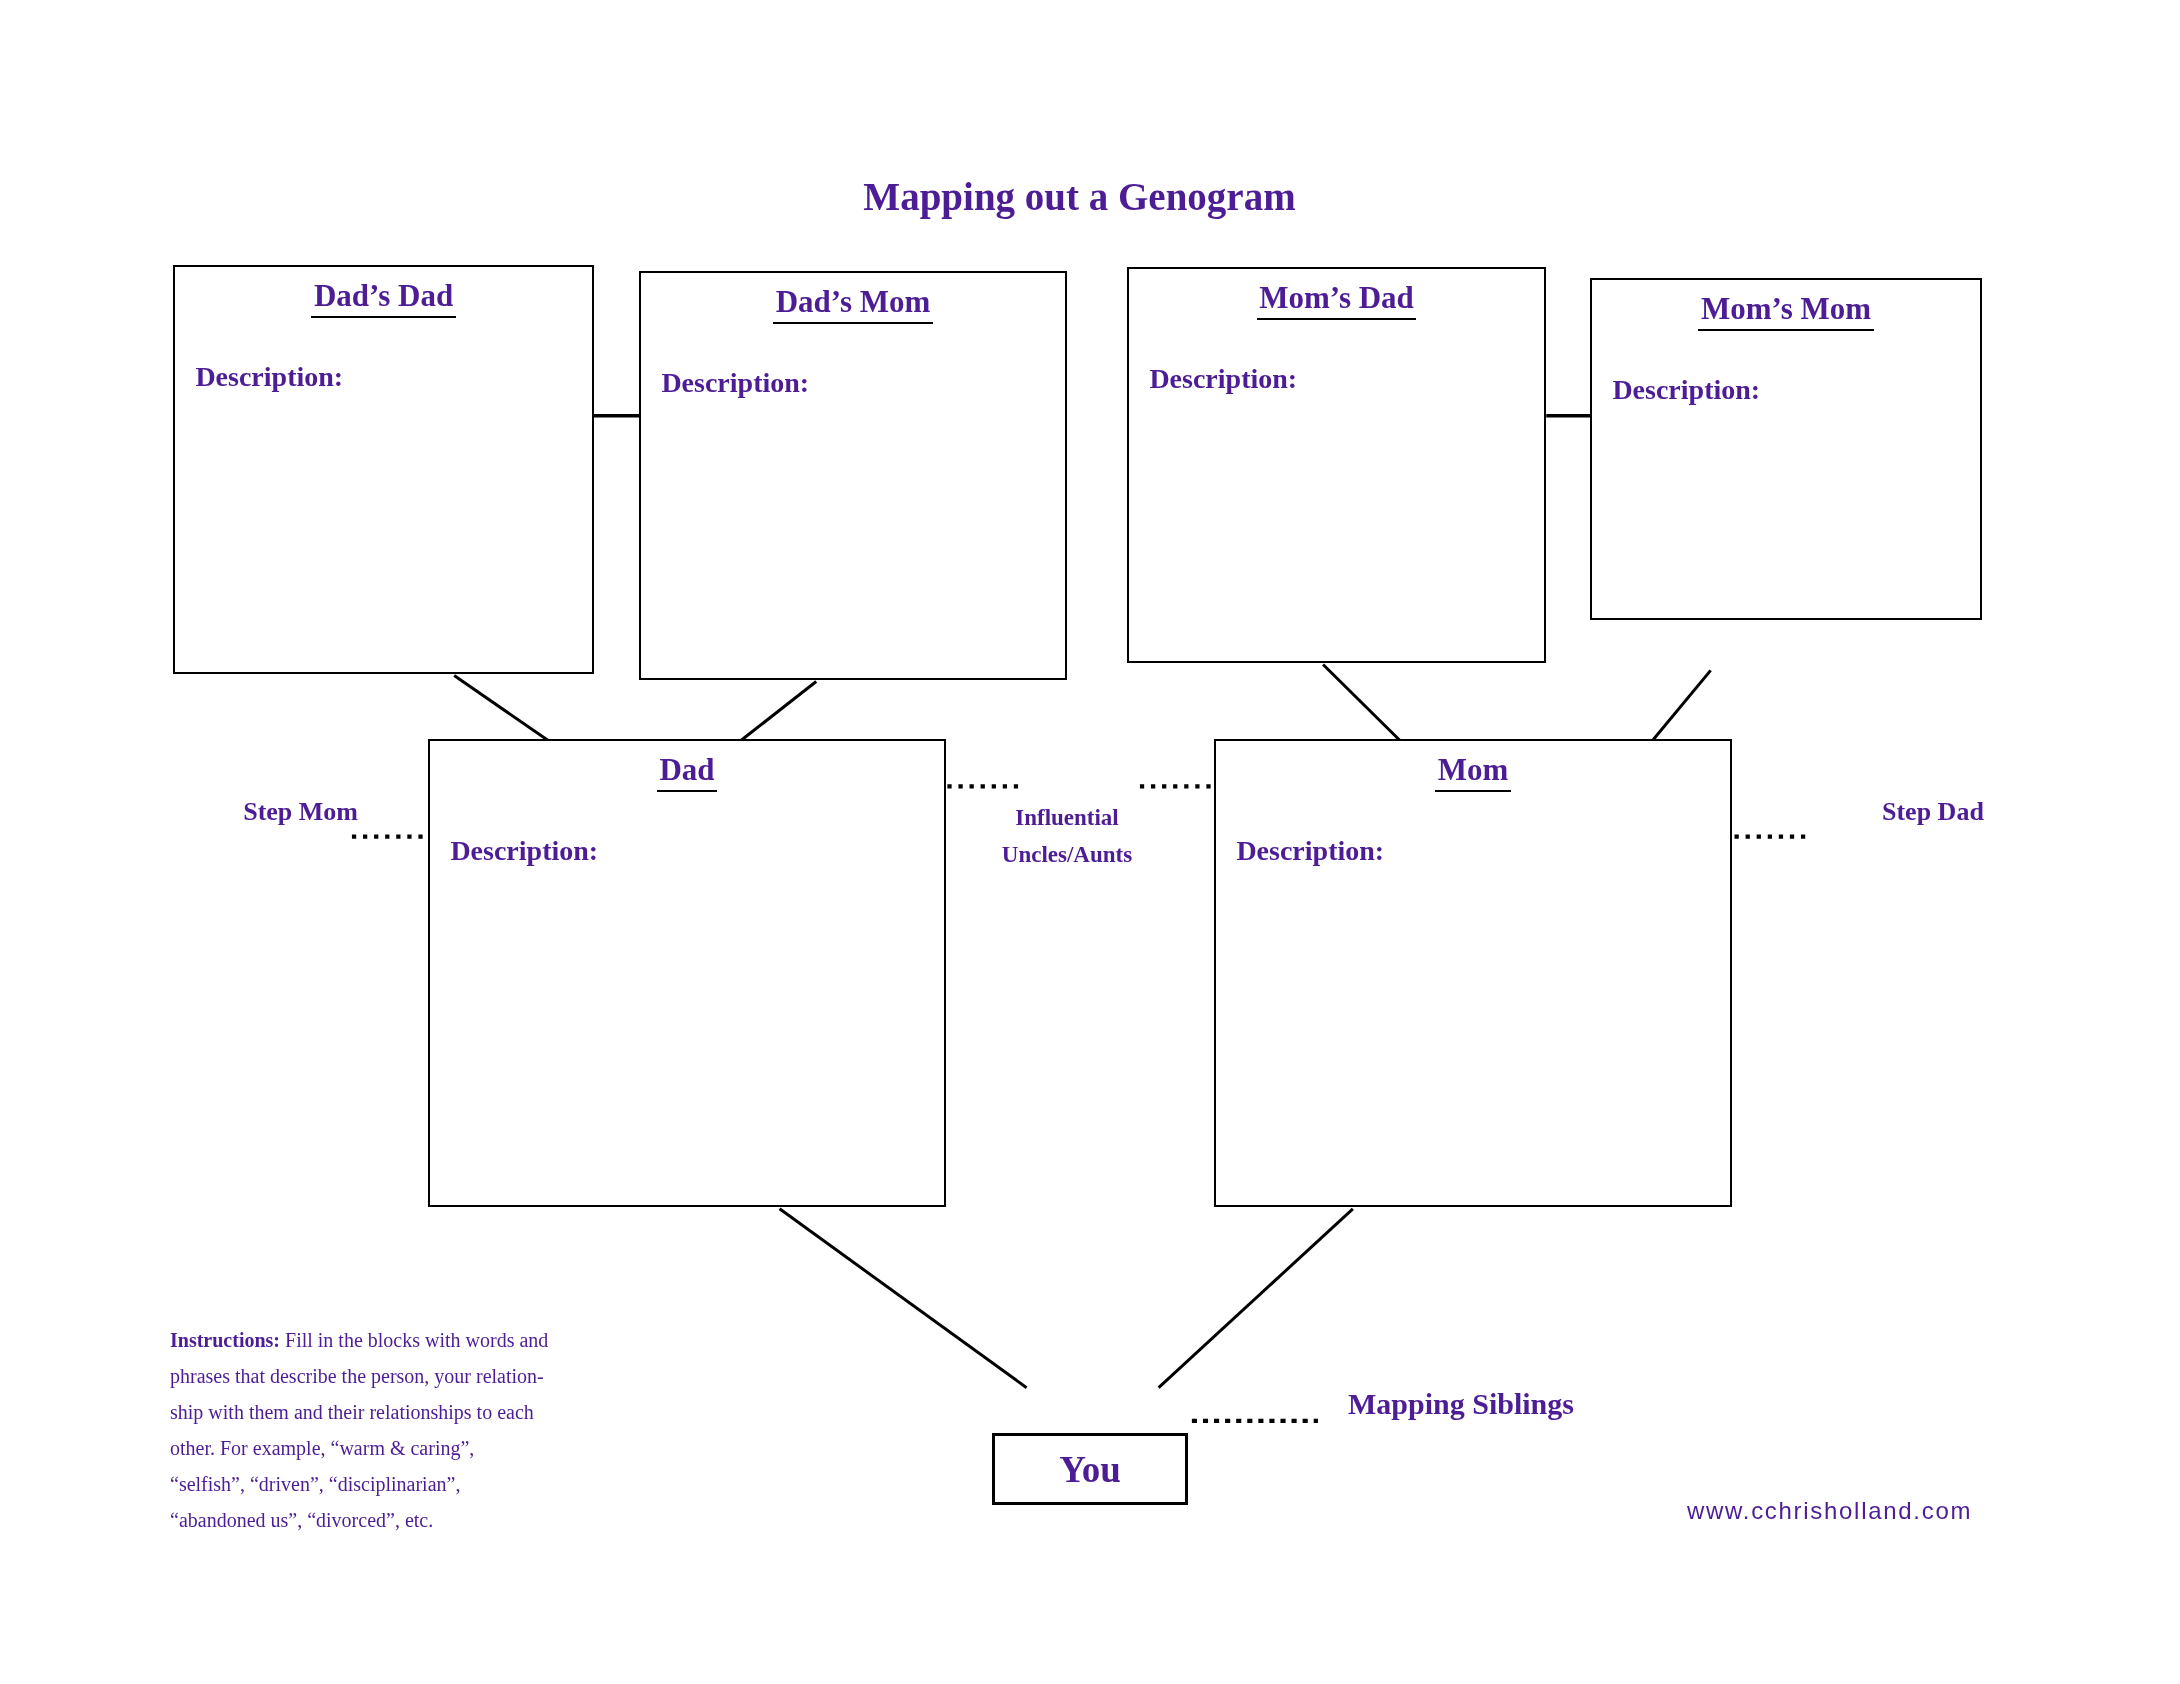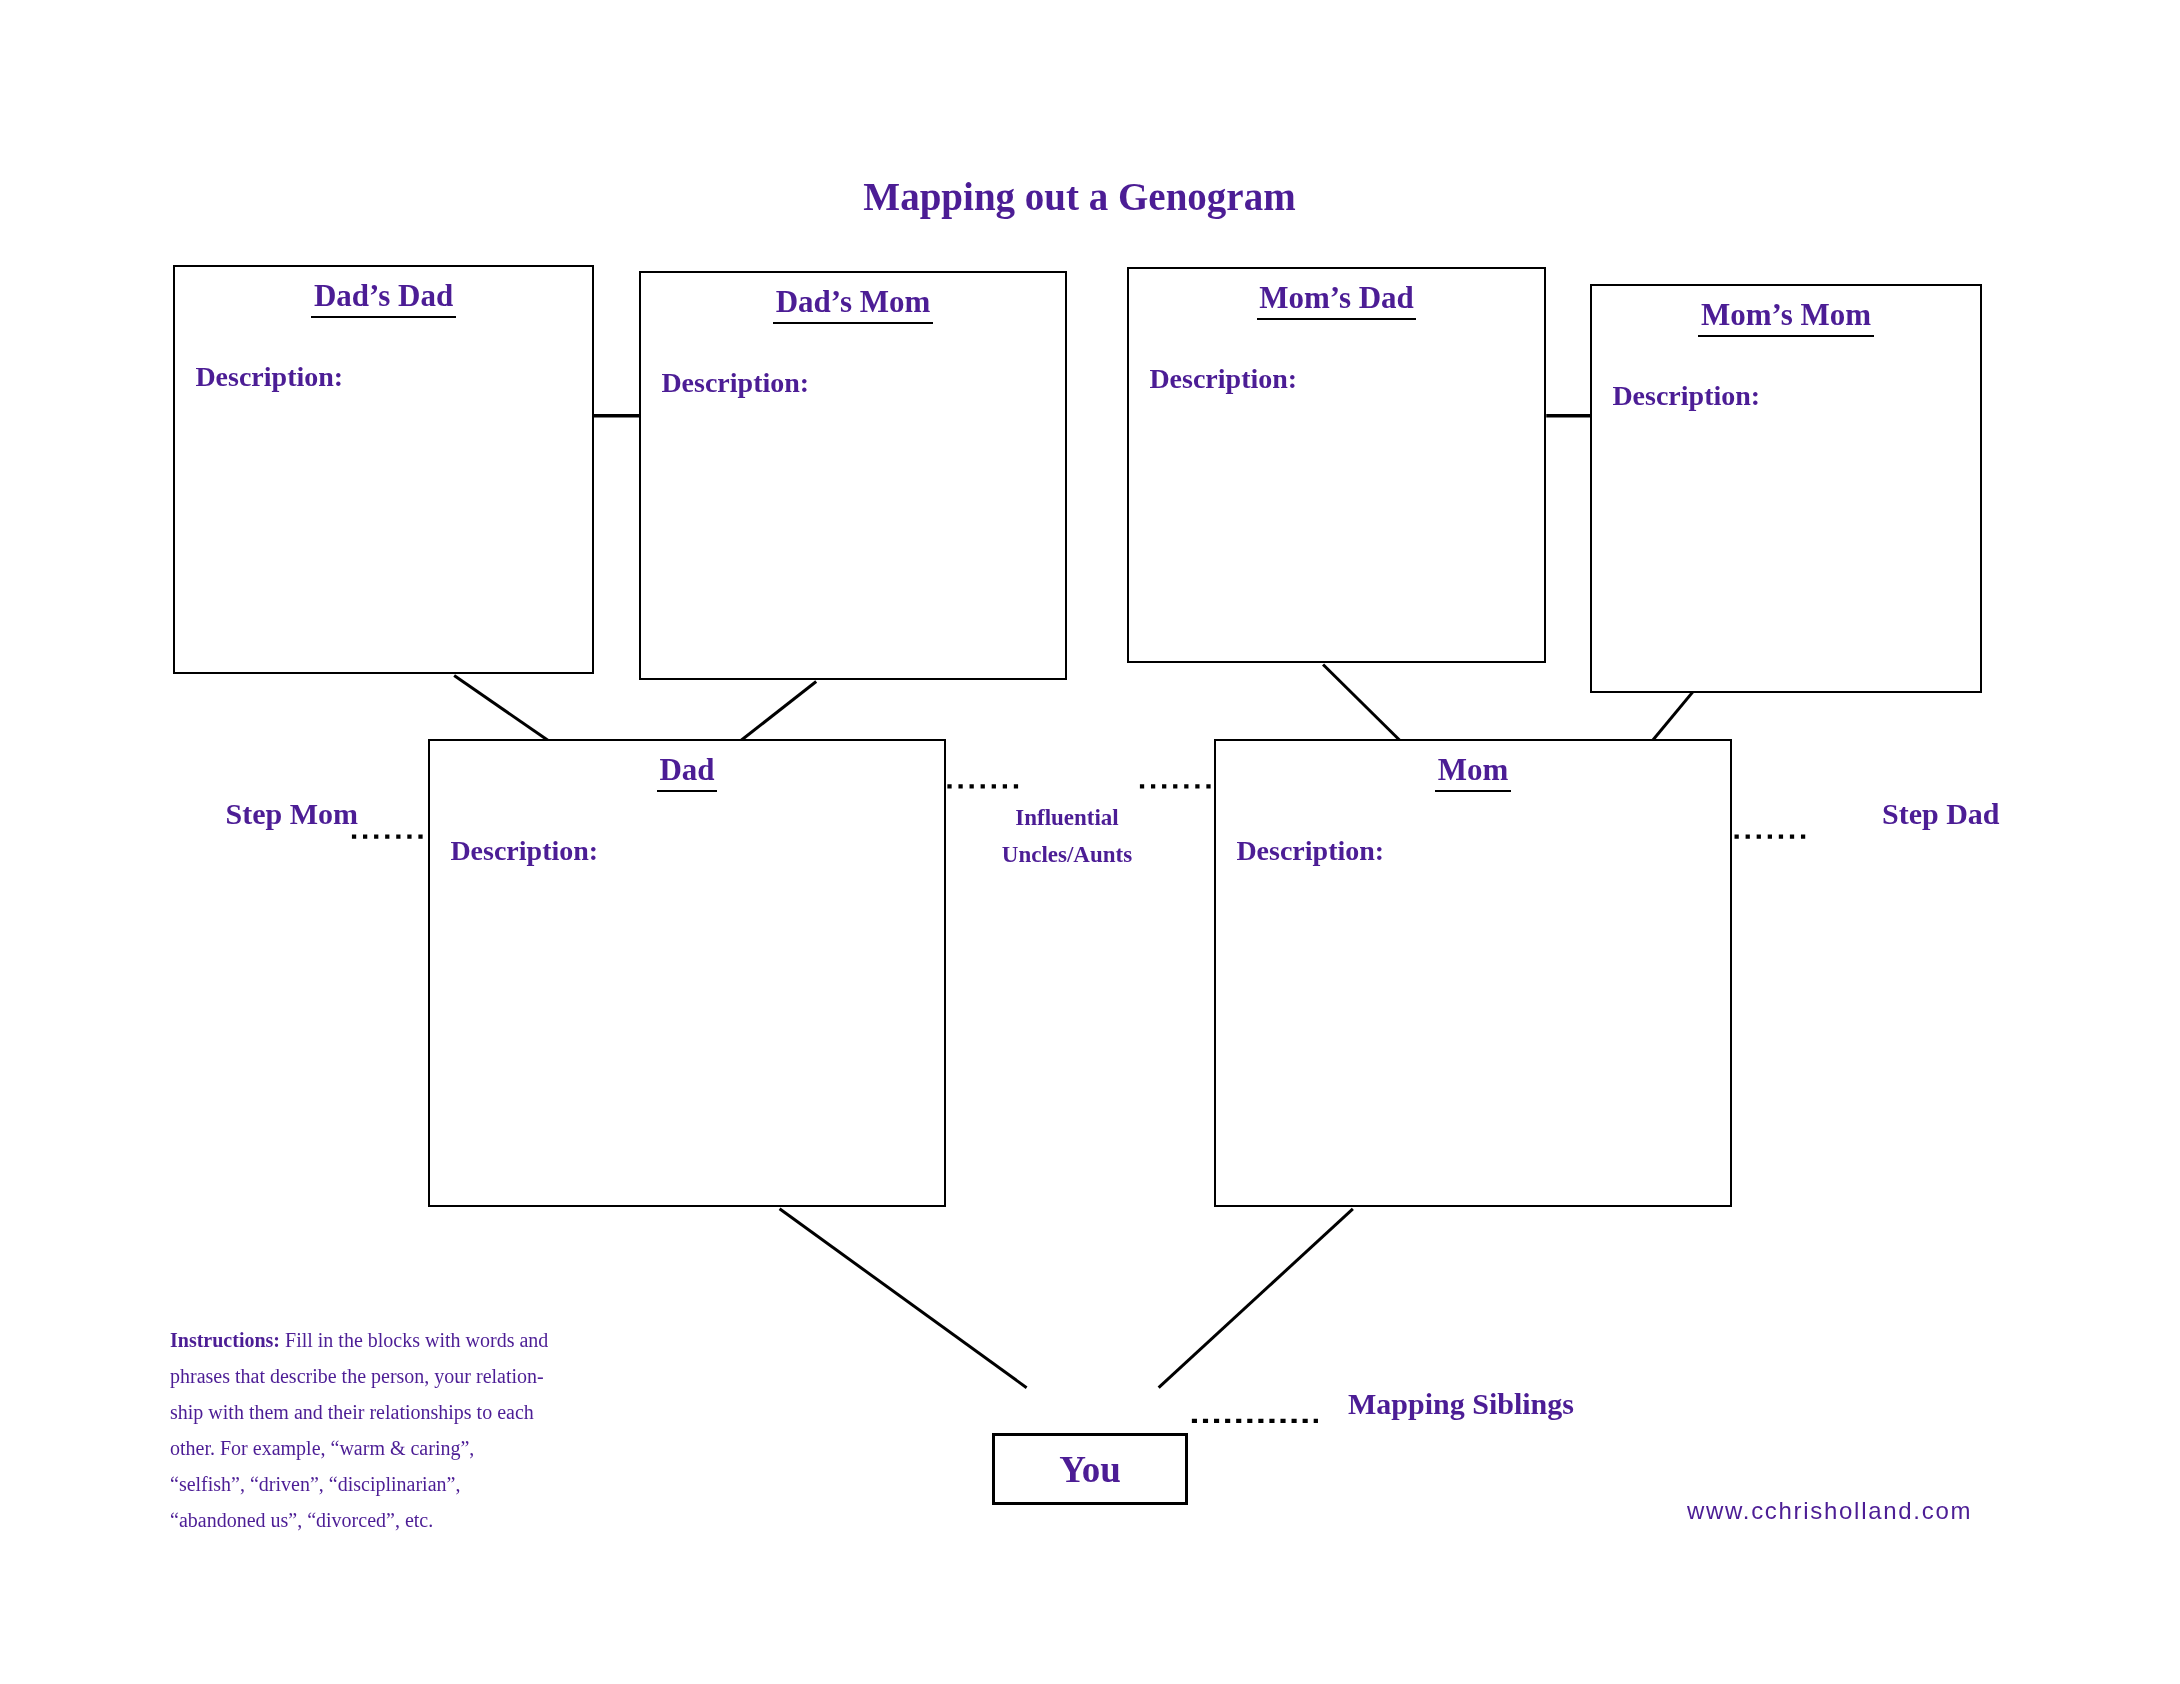--- a/index.html
+++ b/index.html
@@ -22,21 +22,21 @@
   }
   .you-box{
     position:absolute;left:992px;top:1386px;width:196px;height:72px;
     border:3.4px solid #000000;box-sizing:border-box;background:#ffffff;
     display:flex;align-items:center;justify-content:center;
     font-size:37px;font-weight:bold;margin-top:47px;
   }
   .ptitle{text-align:center;margin-top:11px;font-size:31px;font-weight:bold;line-height:1.15;}
   .u{display:inline-block;border-bottom:2.6px solid #000000;padding:0 2.6px 2.6px 2.6px;}
   .pdesc{margin:43px 0 0 20.4px;font-size:28px;font-weight:bold;}
-  .side-label{position:absolute;font-size:30px;font-weight:bold;white-space:nowrap;}
+  .side-label{position:absolute;font-size:26px;font-weight:bold;white-space:nowrap;}
   .step-mom{left:213px;top:797px;width:145px;text-align:right;}
   .step-dad{left:1882px;top:797px;text-align:left;}
   .influential{
     position:absolute;left:946px;top:799px;width:242px;
     text-align:center;font-size:23px;font-weight:bold;line-height:37px;
   }
   .married{position:absolute;left:1348px;top:1387px;font-size:30px;font-weight:bold;white-space:nowrap;}
   .instructions{
     position:absolute;left:170px;top:1322px;width:596px;
     font-size:20px;line-height:36px;
@@ -84,21 +84,21 @@
   <div class="pbox" style="left:639px;top:271px;width:428px;height:409px">
     <div class="ptitle"><span class="u">Dad’s Mom</span></div>
     <div class="pdesc">Description:</div>
   </div>
 
   <div class="pbox" style="left:1127px;top:267px;width:419px;height:396px">
     <div class="ptitle"><span class="u">Mom’s Dad</span></div>
     <div class="pdesc">Description:</div>
   </div>
 
-  <div class="pbox" style="left:1590px;top:284px;width:392px;height:409px">
+  <div class="pbox" style="left:1590px;top:278px;width:392px;height:342px">
     <div class="ptitle"><span class="u">Mom’s Mom</span></div>
     <div class="pdesc">Description:</div>
   </div>
 
   <div class="pbox" style="left:428px;top:739px;width:518px;height:468px">
     <div class="ptitle"><span class="u">Dad</span></div>
     <div class="pdesc">Description:</div>
   </div>
 
   <div class="pbox" style="left:1214px;top:739px;width:518px;height:468px">

